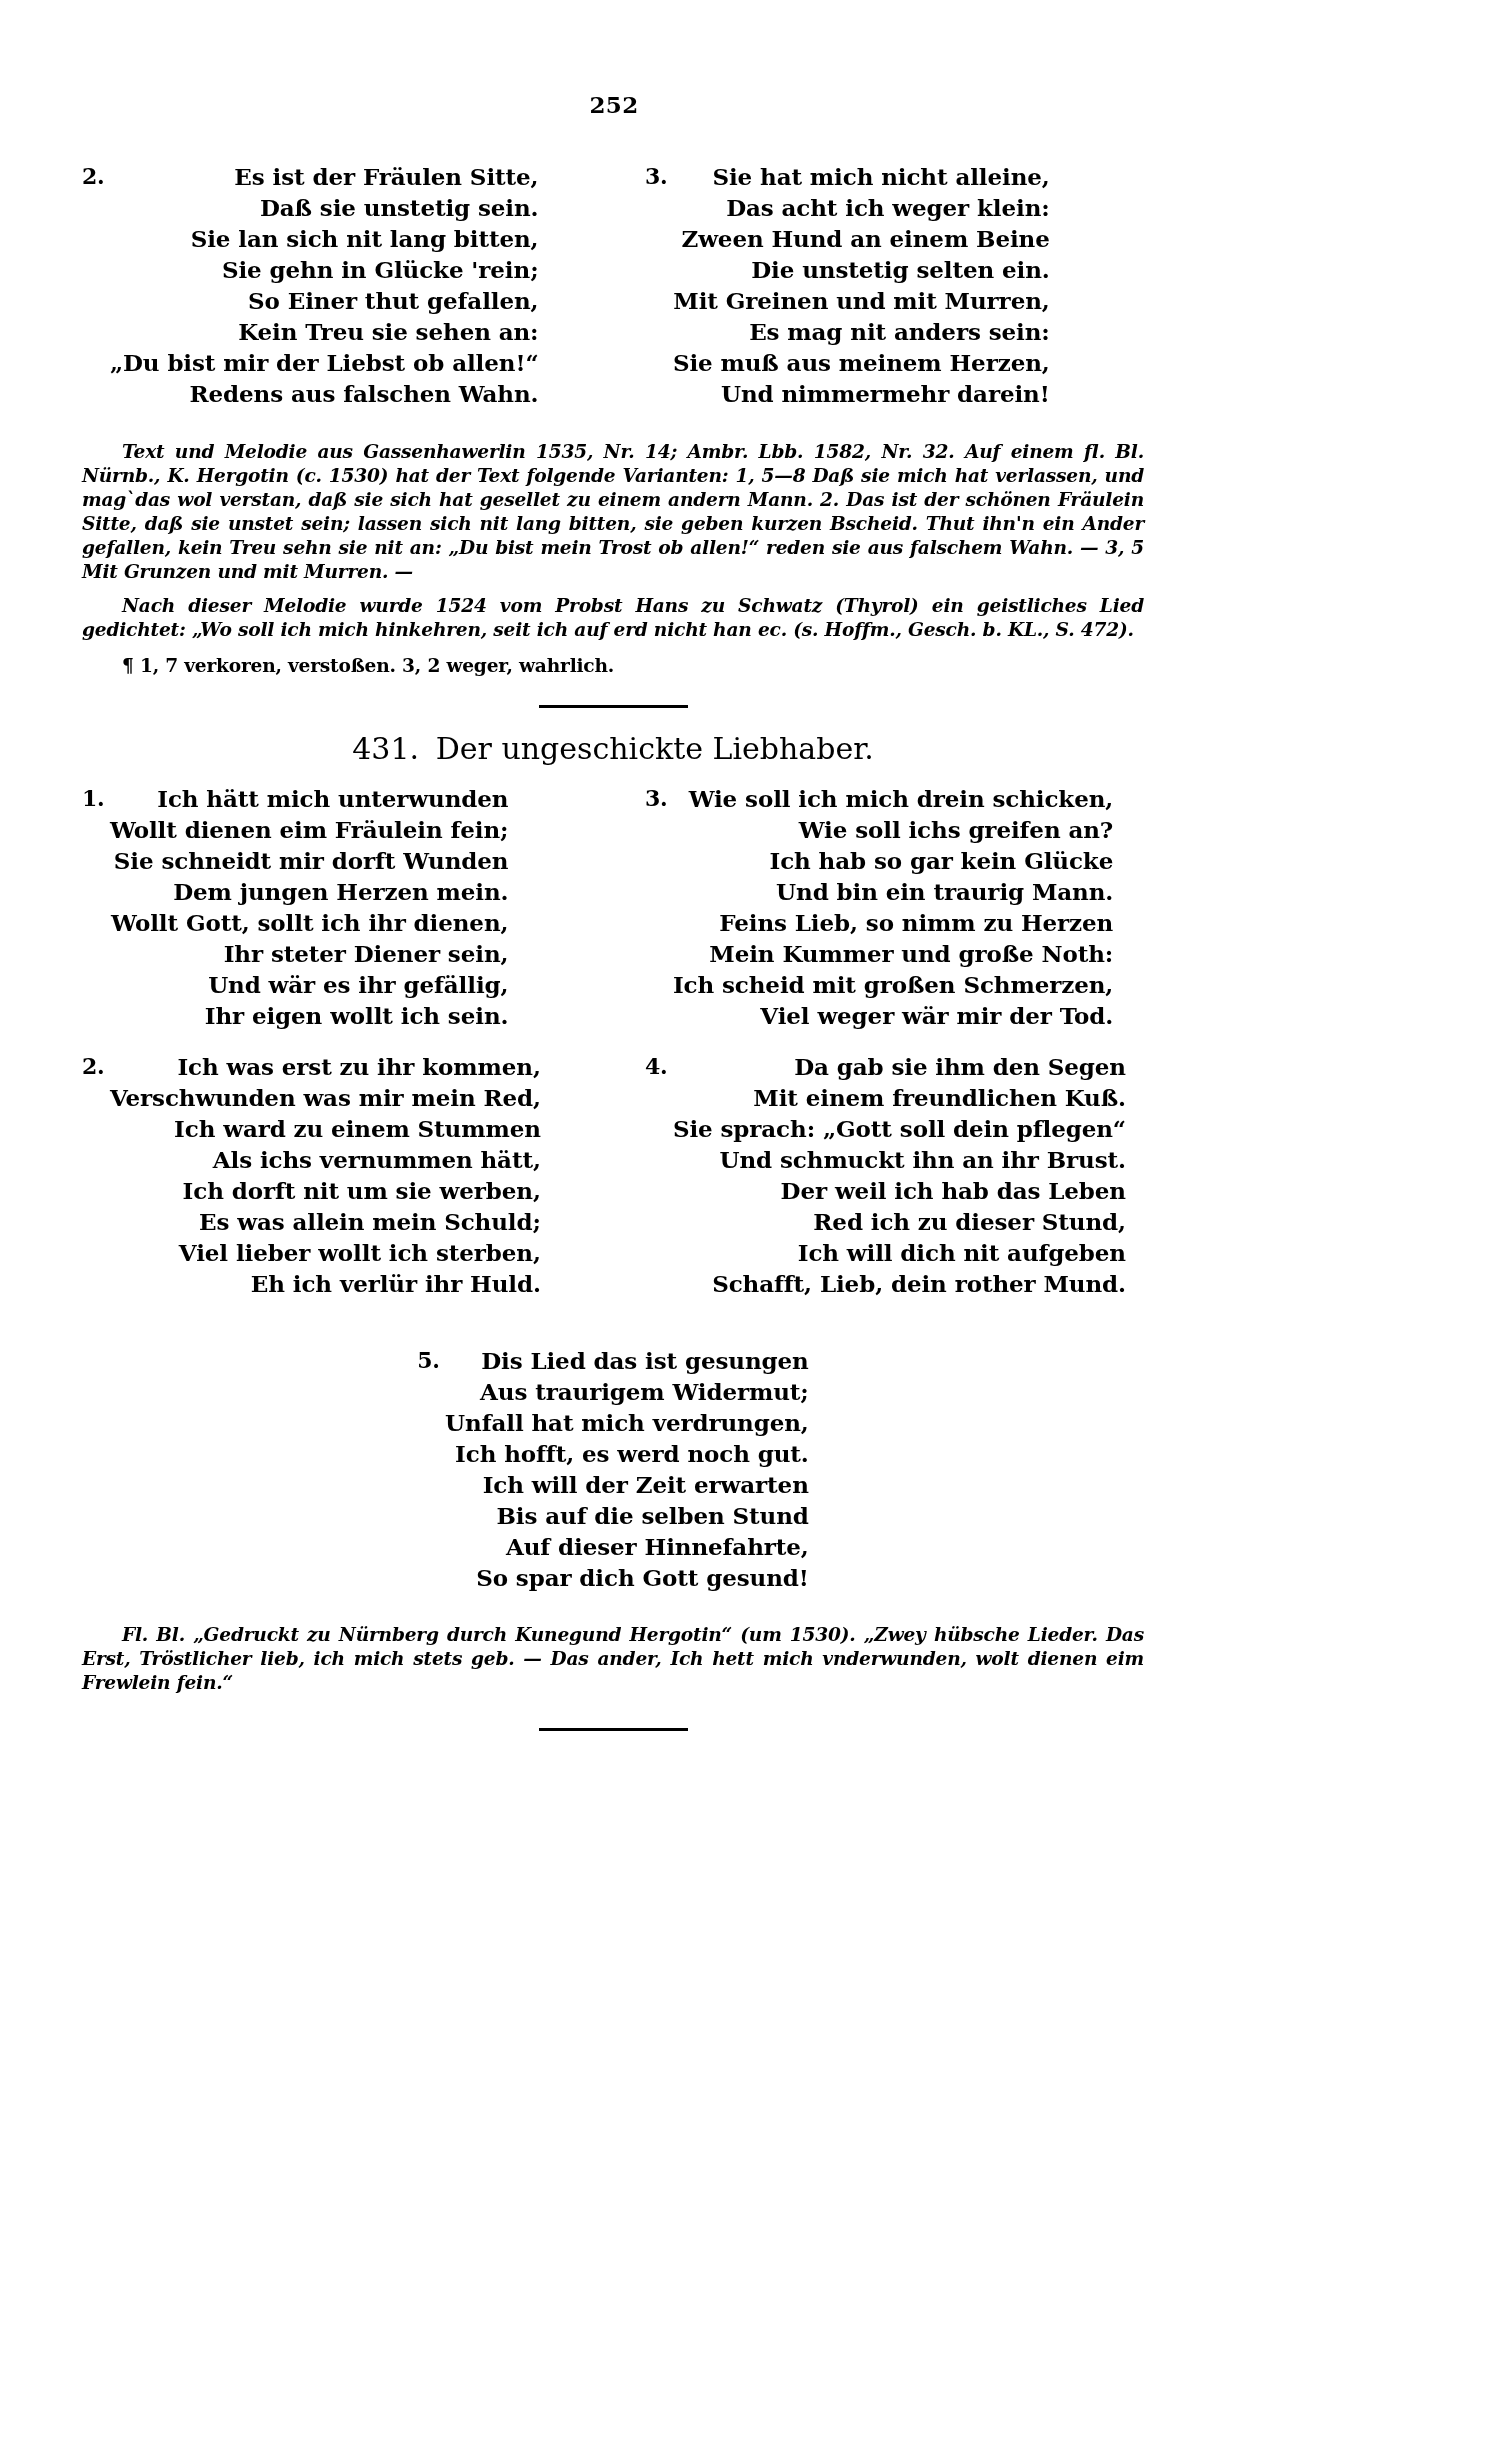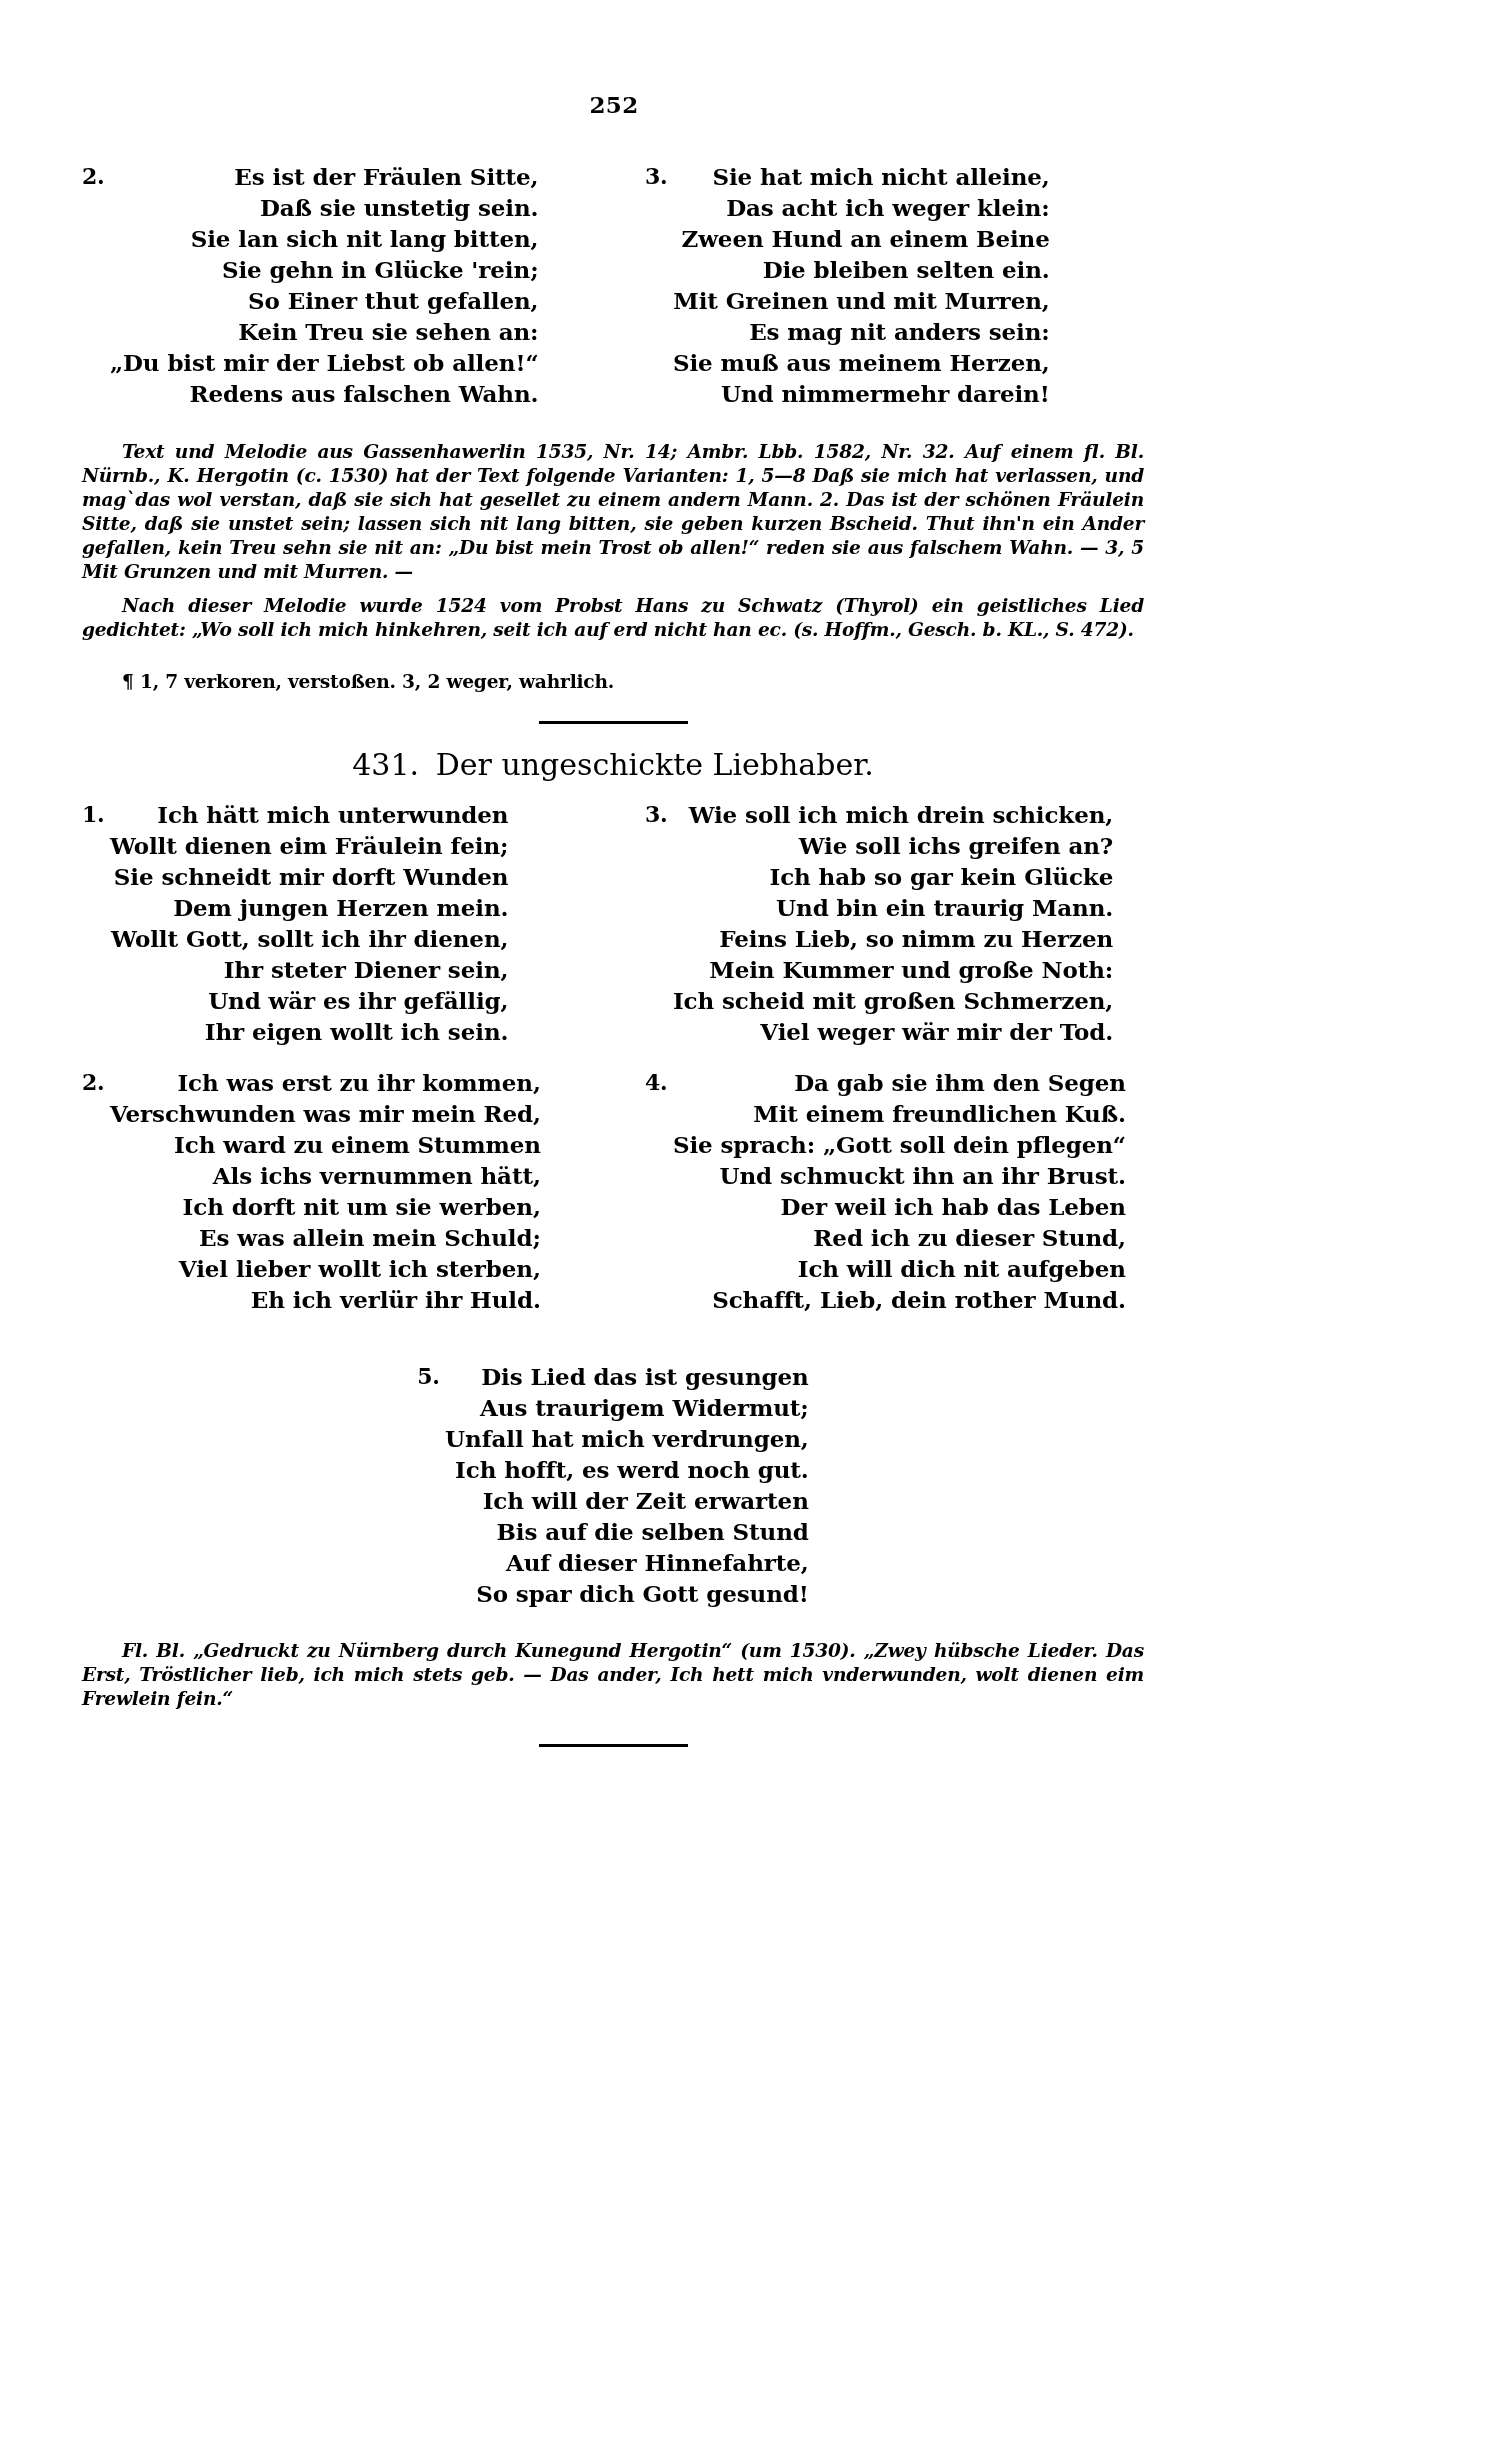--- a/index.html
+++ b/index.html
@@ -84,21 +84,21 @@
     margin-top: 10.6px;
     font-style: italic;
   }
   .note.indent {
     text-indent: 40px;
   }
   .variant-line {
     font-size: 18.6px;
     line-height: 24px;
     font-weight: 700;
-    margin-top: 28px;
+    margin-top: 12px;
     padding-left: 40px;
     letter-spacing: -0.2px;
   }
 
   
   .rule {
     width: 149px;
     height: 3px;
     background: #000;
     margin: 27px auto 23px auto;
@@ -158,21 +158,21 @@
           </div>
         </div>
       </div>
       <div class="stanza-col right">
         <div class="stanza">
           <div class="num fraktur">3.</div>
           <div class="lines fraktur">
             <div>Sie hat mich nicht alleine,</div>
             <div>Das acht ich weger klein:</div>
             <div>Zween Hund an einem Beine</div>
-            <div>Die bleiben selten ein.</div>
+            <div>Die unstetig selten ein.</div>
             <div>Mit Greinen und mit Murren,</div>
             <div>Es mag nit anders sein:</div>
             <div>Sie muß aus meinem Herzen,</div>
             <div>Und nimmermehr darein!</div>
           </div>
         </div>
       </div>
     </div>
 
     <div class="note indent fraktur">Text und Melodie aus Gassenhawerlin 1535, Nr. 14; Ambr. Lbb. 1582, Nr. 32. Auf einem fl. Bl. Nürnb., K. Hergotin (c. 1530) hat der Text folgende Varianten: 1, 5—8 Daß sie mich hat verlassen, und mag`das wol verstan, daß sie sich hat gesellet zu einem andern Mann. 2. Das ist der schönen Fräulein Sitte, daß sie unstet sein; lassen sich nit lang bitten, sie geben kurzen Bscheid. Thut ihn'n ein Ander gefallen, kein Treu sehn sie nit an: „Du bist mein Trost ob allen!“ reden sie aus falschem Wahn. — 3, 5 Mit Grunzen und mit Murren. —</div>

